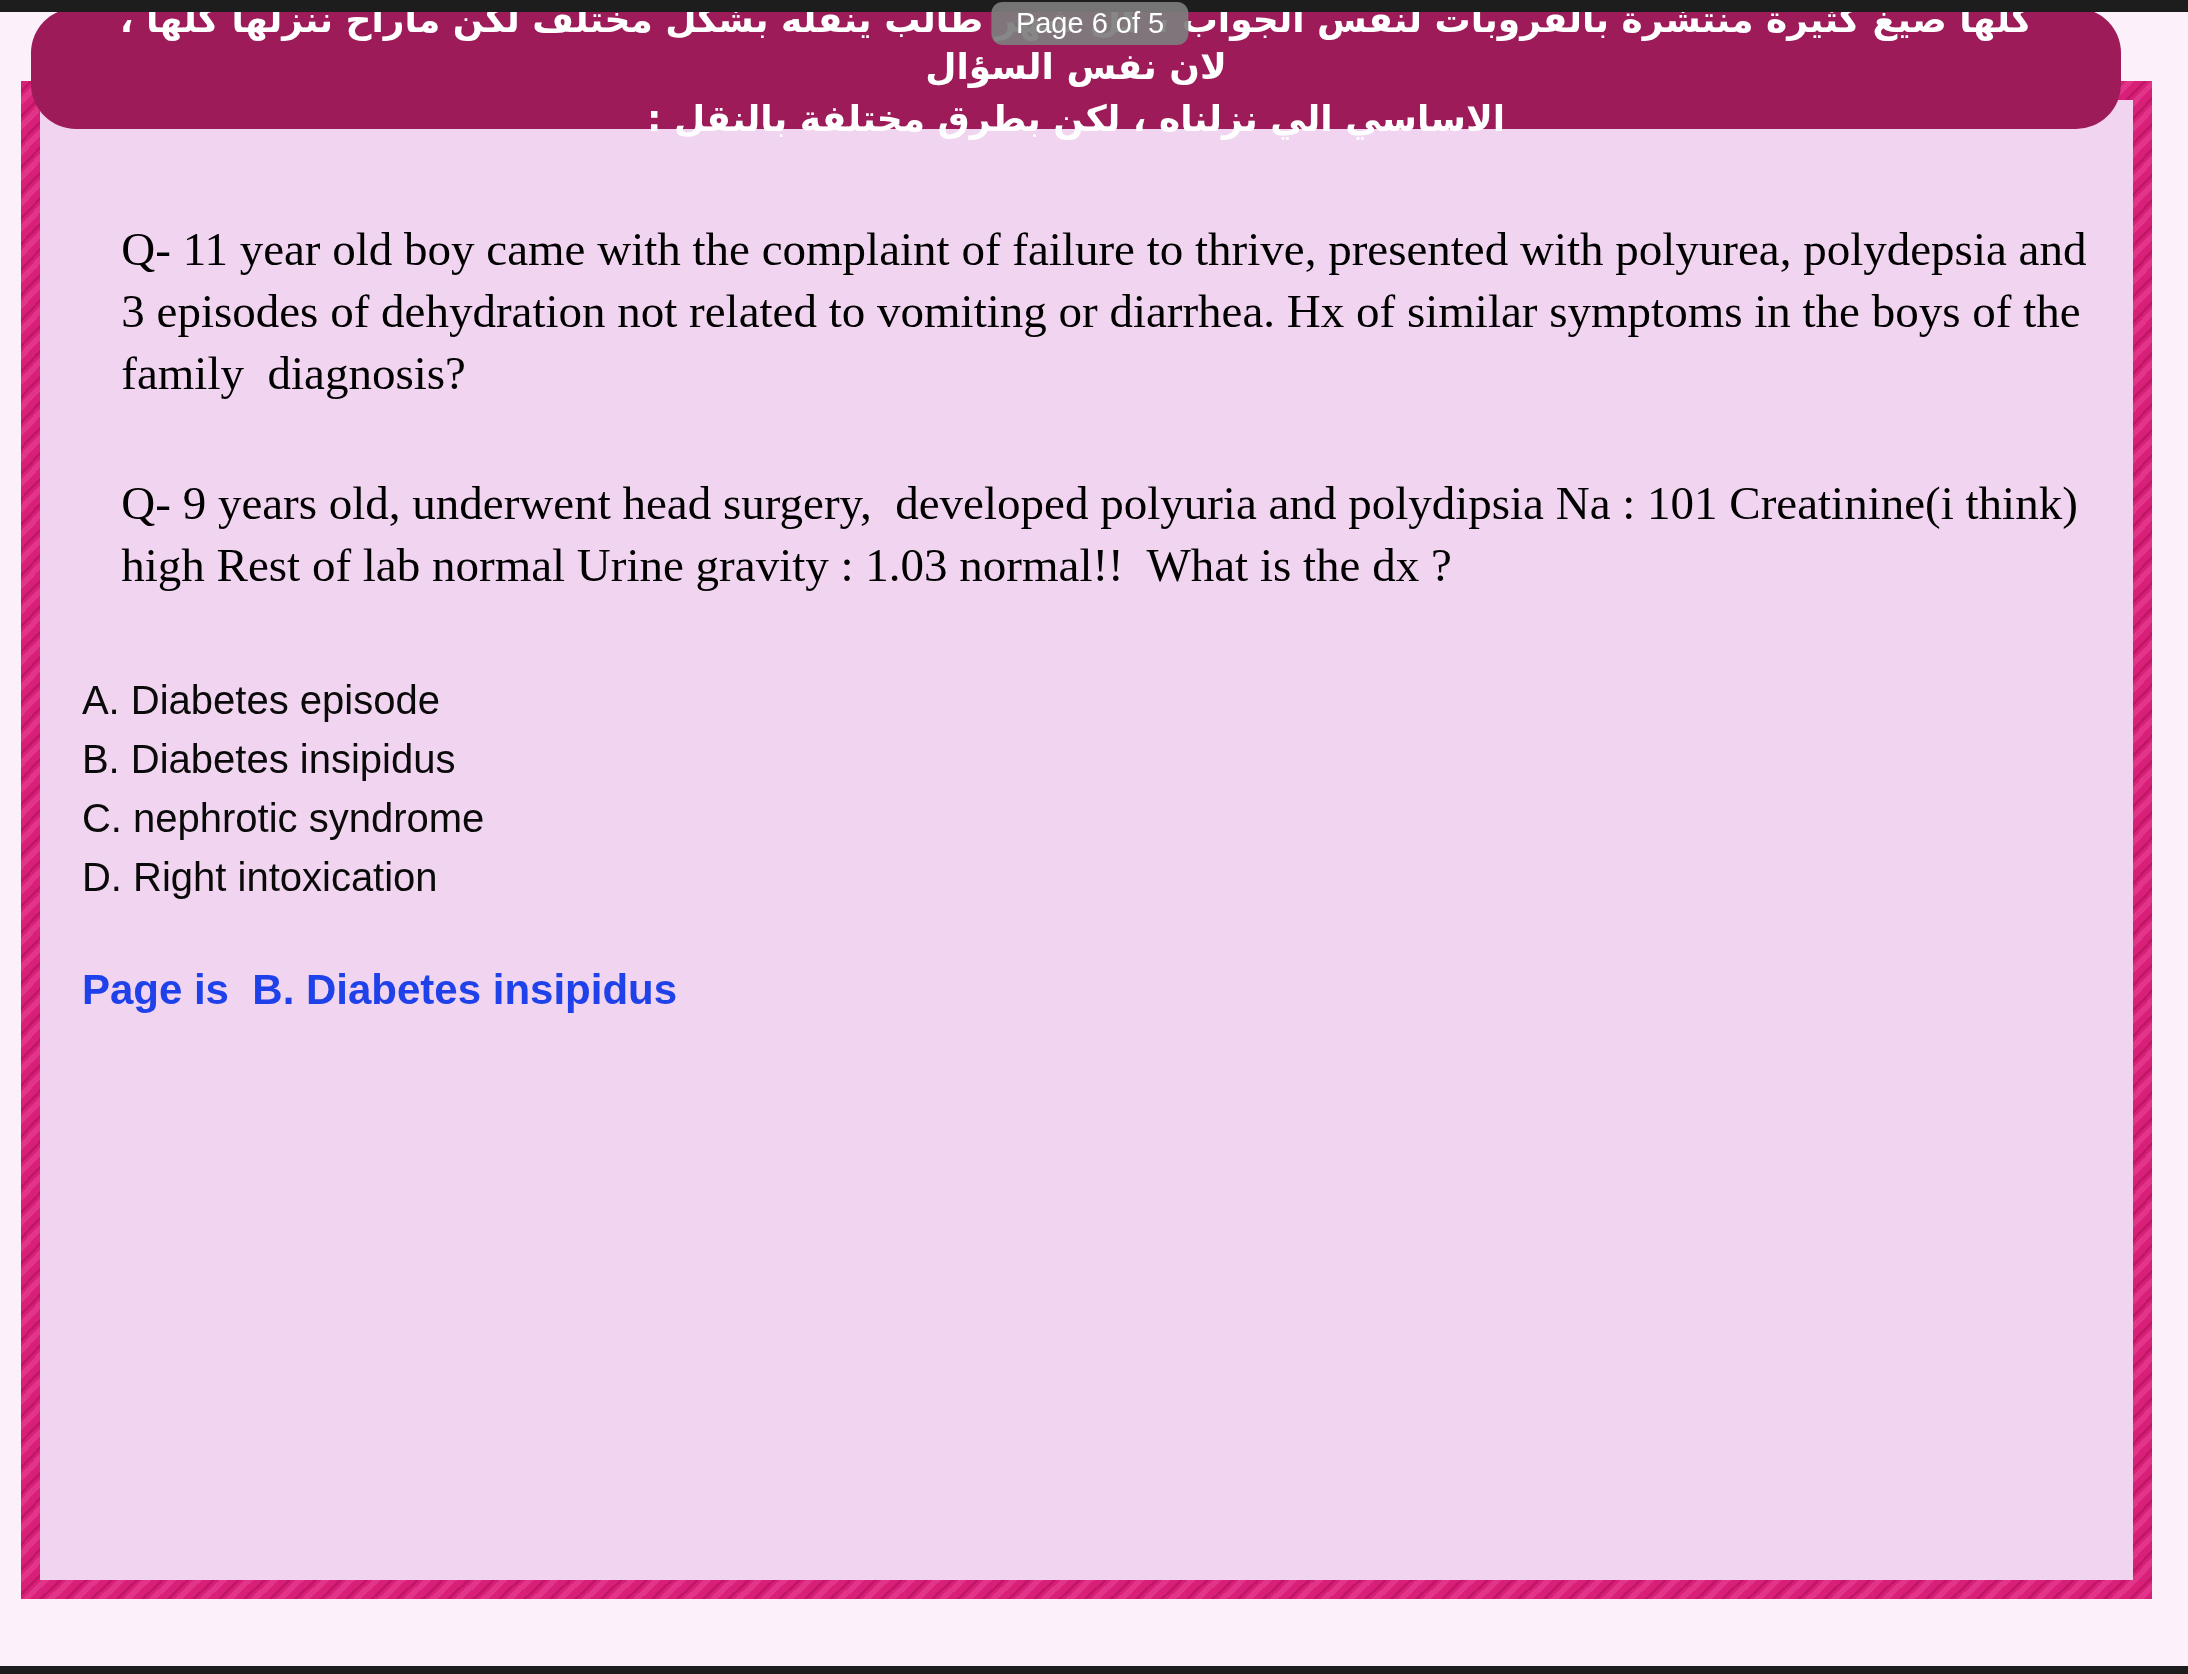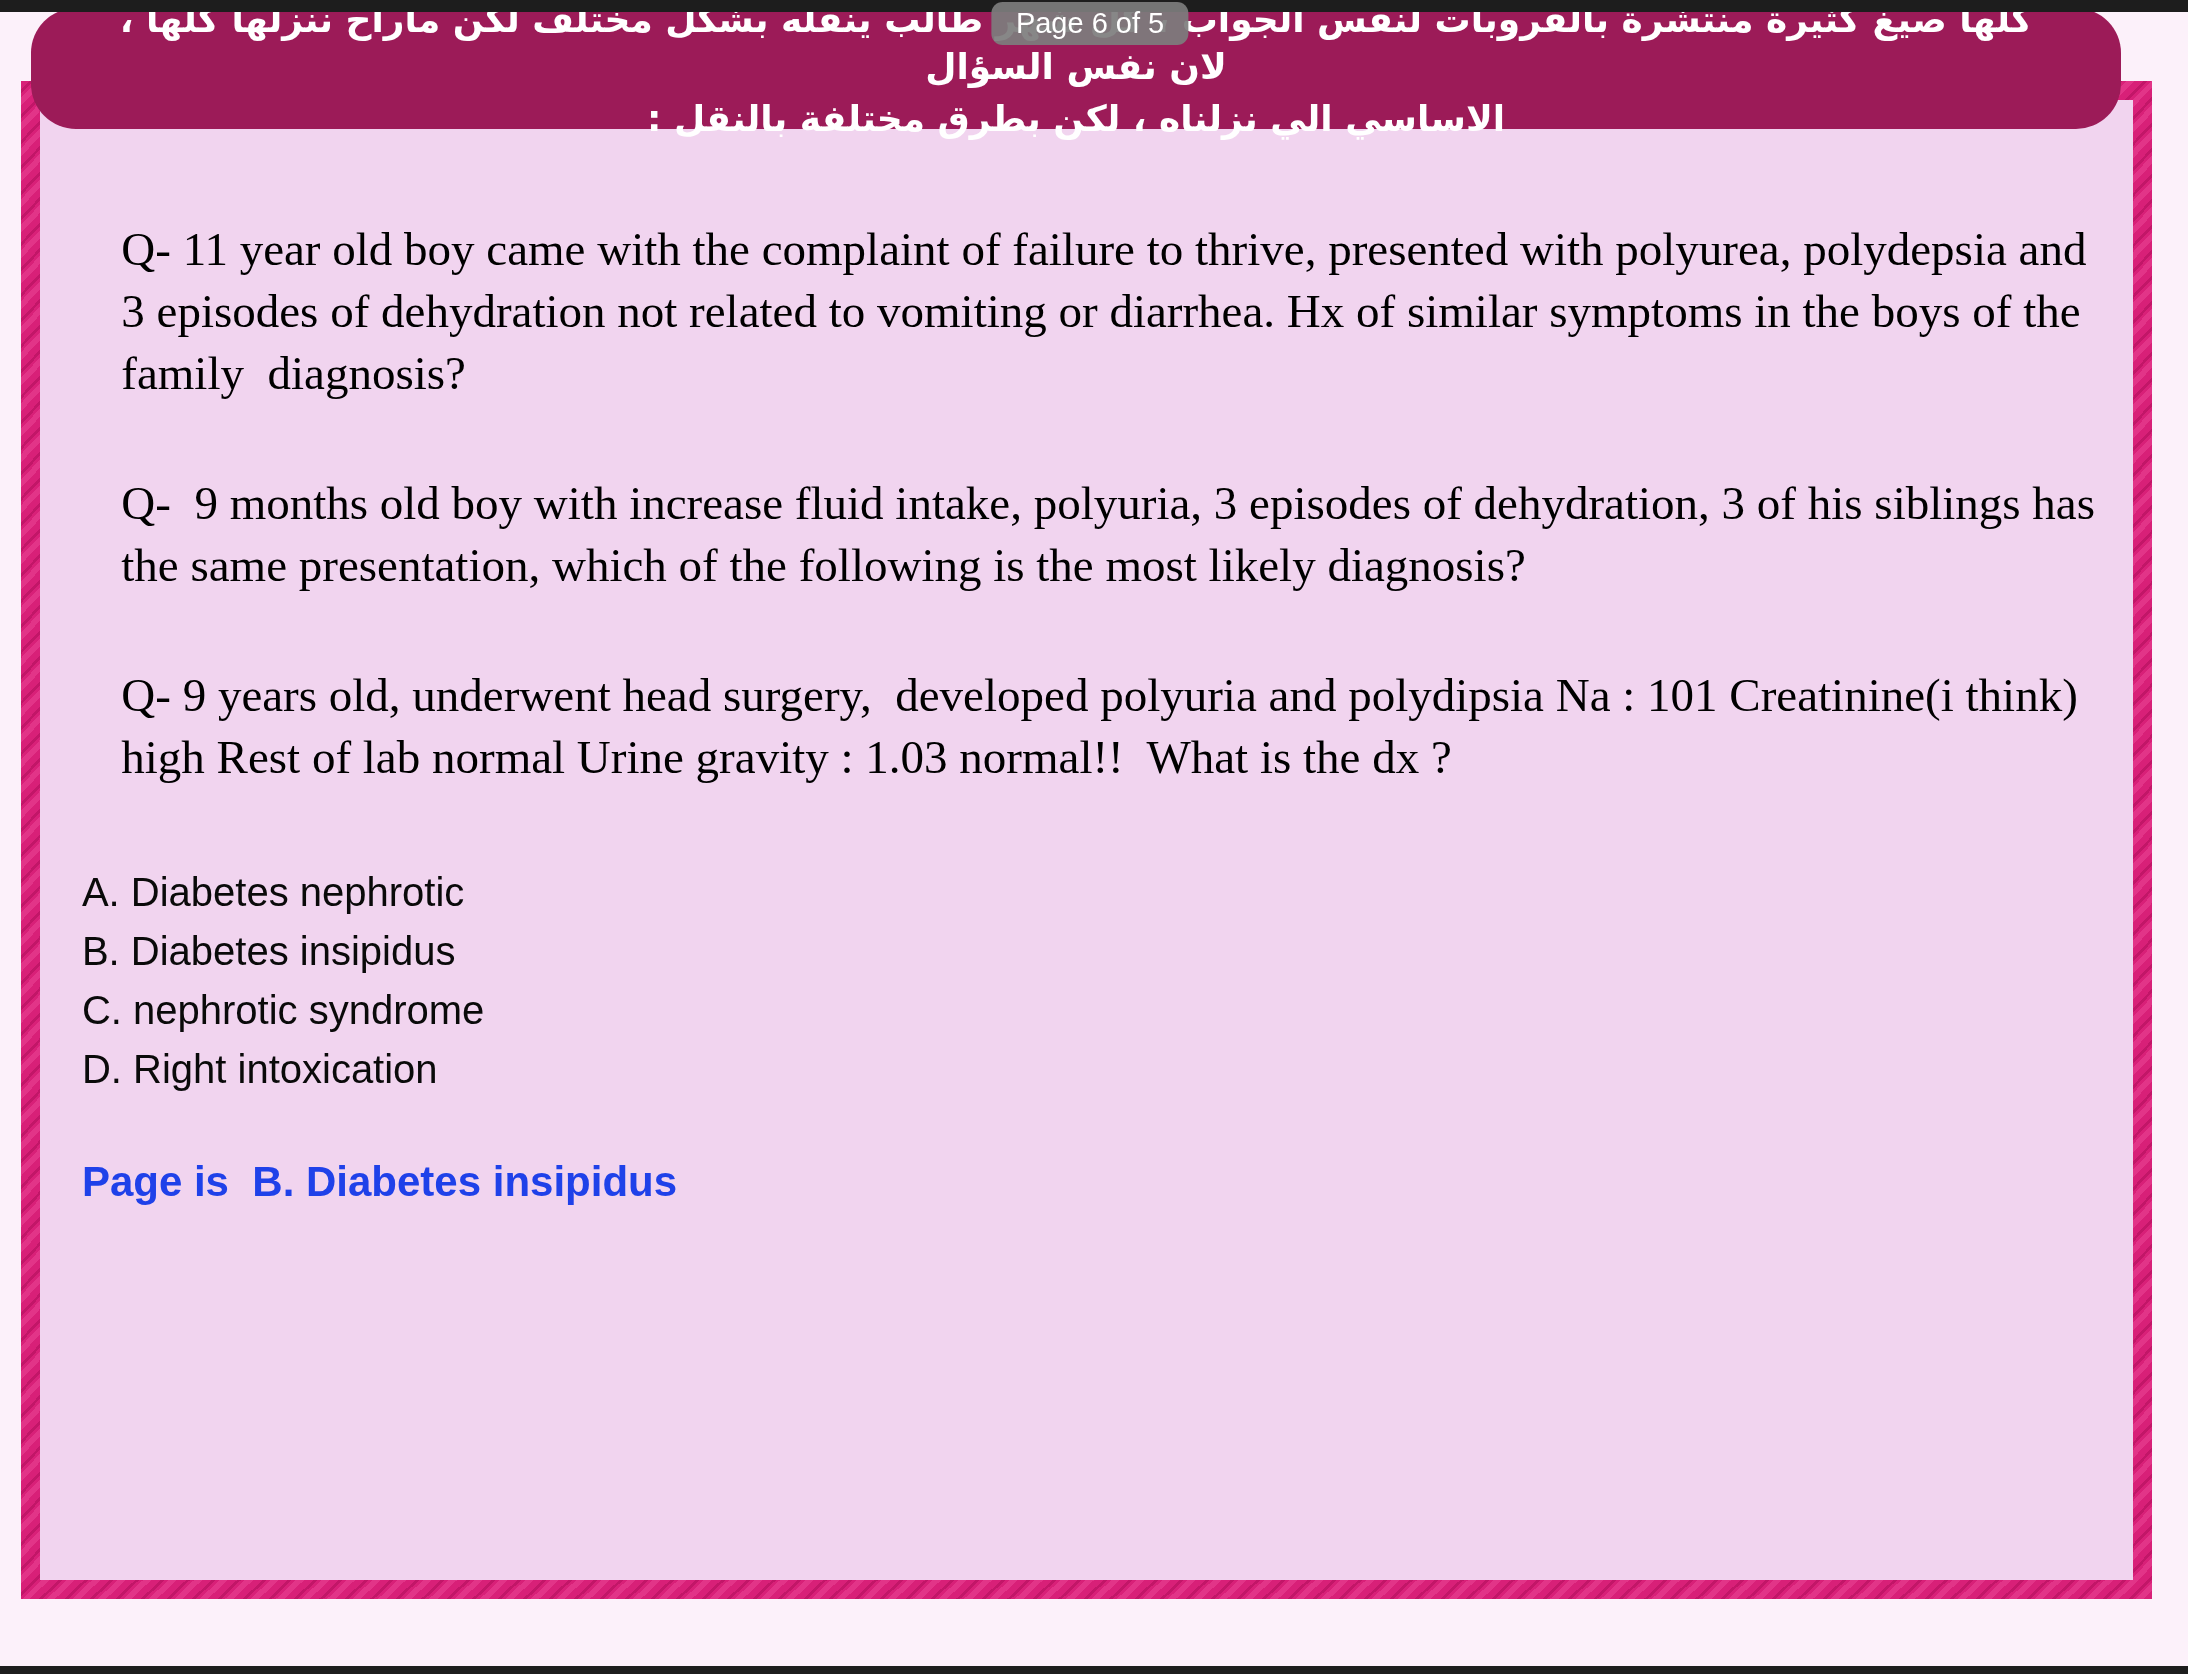--- a/index.html
+++ b/index.html
@@ -117,25 +117,24 @@
 <body>
 
 <div class="stage">
 
   <div class="top-bar"></div>
 
   <div class="content-box">
     <div class="content-inner">
 
       <p class="question">Q- 11 year old boy came with the complaint of failure to thrive, presented with polyurea, polydepsia and 3 episodes of dehydration not related to vomiting or diarrhea. Hx of similar symptoms in the boys of the family  diagnosis?</p>
-      <p class="question">Q-  9 months old boy with increase fluid intake, polyuria, 3 episodes of dehydration, 3 of his siblings has the same presentation, which of the following is the most likely diagnosis?</p>
       <p class="question">Q- 9 years old, underwent head surgery,  developed polyuria and polydipsia Na : 101 Creatinine(i think) high Rest of lab normal Urine gravity : 1.03 normal!!  What is the dx ?</p>
 
       <div class="options">
-        <div class="option">A. Diabetes nephrotic</div>
+        <div class="option">A. Diabetes episode</div>
         <div class="option">B. Diabetes insipidus</div>
         <div class="option">C. nephrotic syndrome</div>
         <div class="option">D. Right intoxication</div>
       </div>
 
       <div class="answer">Page is  B. Diabetes insipidus</div>
 
     </div>
   </div>
 

